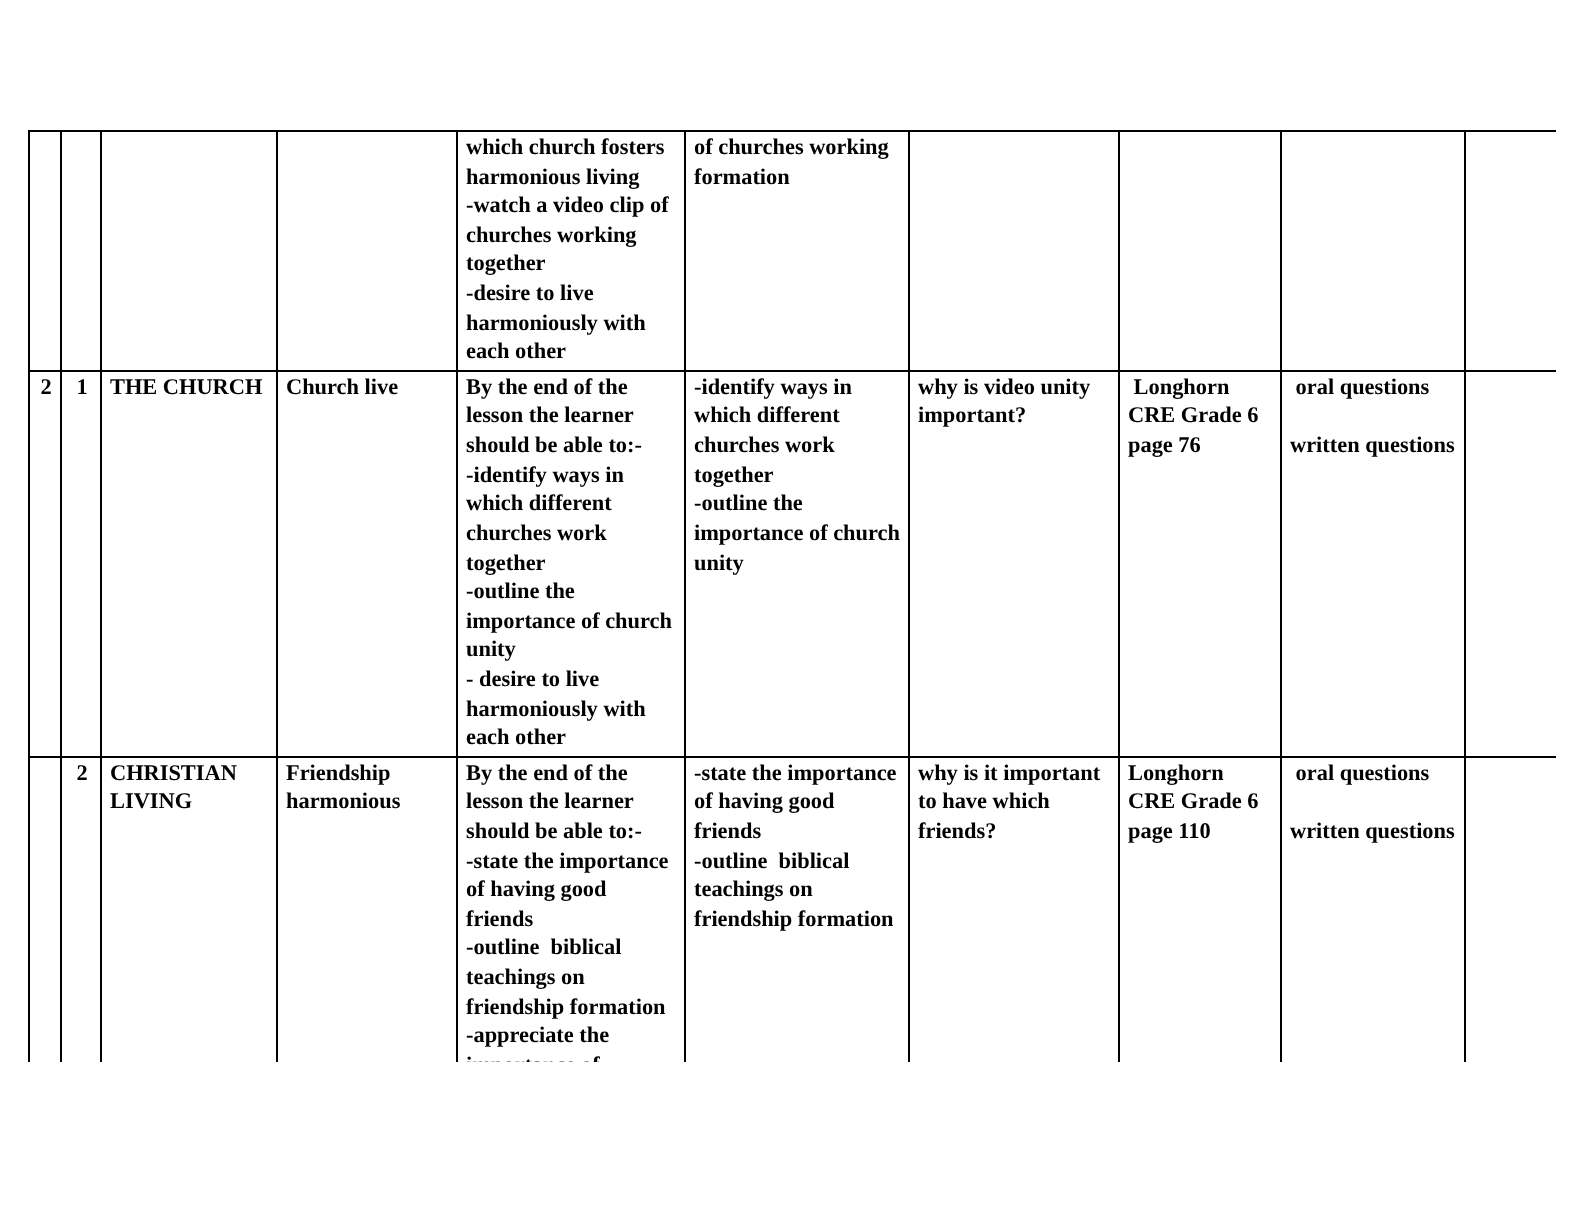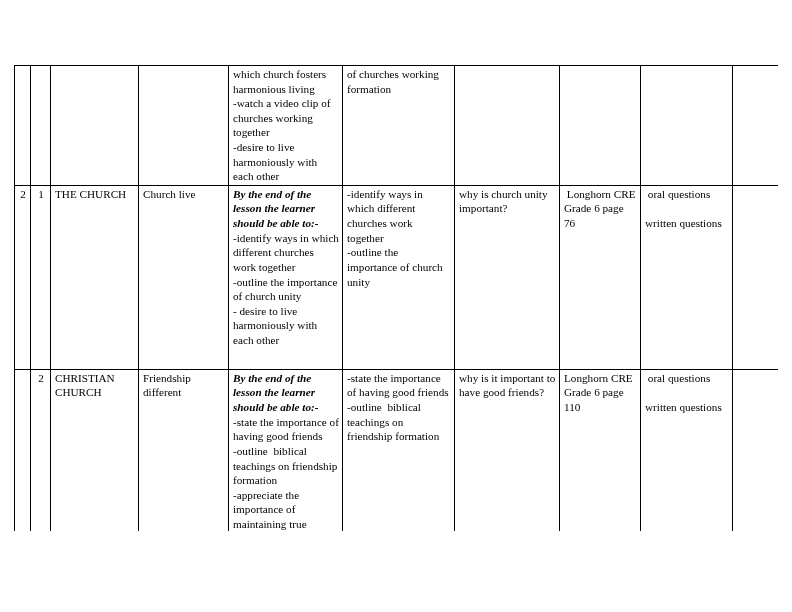--- a/index.html
+++ b/index.html
@@ -70,25 +70,25 @@
 
   td.num {
     text-align: center;
     padding-left: 2px;
     padding-right: 2px;
   }
 
   .bold-lead {
     font-weight: bold;
     display: block;
-    font-style: italic;
   }
 
   .cell-text {
     display: block;
+    font-weight: bold;
   }
 
   
   tr.row-top  td { height: 114px; }
   tr.row-two  td { height: 181px; }
   tr.row-three td { height: 169px; }
 </style>
 </head>
 <body>
 
@@ -127,39 +127,39 @@
         <tr class="row-two">
           <td class="num"><span class="cell-text">2</span></td>
           <td class="num"><span class="cell-text">1</span></td>
           <td><span class="cell-text">THE CHURCH</span></td>
           <td><span class="cell-text">Church live</span></td>
           <td><span class="bold-lead">By the end of the lesson the learner should be able to:-</span><span class="cell-text">-identify ways in which different churches work together
 -outline the importance of church unity
 - desire to live harmoniously with each other</span></td>
           <td><span class="cell-text">-identify ways in which different churches work together
 -outline the importance of church unity</span></td>
-          <td><span class="cell-text">why is church unity important?</span></td>
+          <td><span class="cell-text">why is video unity important?</span></td>
           <td><span class="cell-text"> Longhorn CRE Grade 6 page 76</span></td>
           <td><span class="cell-text"> oral questions
 
 written questions</span></td>
           <td><span class="cell-text"></span></td>
         </tr>
 
         <tr class="row-three">
           <td class="num"><span class="cell-text"></span></td>
           <td class="num"><span class="cell-text">2</span></td>
-          <td><span class="cell-text">CHRISTIAN CHURCH</span></td>
-          <td><span class="cell-text">Friendship different</span></td>
+          <td><span class="cell-text">CHRISTIAN LIVING</span></td>
+          <td><span class="cell-text">Friendship harmonious</span></td>
           <td><span class="bold-lead">By the end of the lesson the learner should be able to:-</span><span class="cell-text">-state the importance of having good friends
 -outline  biblical teachings on friendship formation
 -appreciate the importance of maintaining true</span></td>
           <td><span class="cell-text">-state the importance of having good friends
 -outline  biblical teachings on friendship formation</span></td>
-          <td><span class="cell-text">why is it important to have good friends?</span></td>
+          <td><span class="cell-text">why is it important to have which friends?</span></td>
           <td><span class="cell-text">Longhorn CRE Grade 6 page 110</span></td>
           <td><span class="cell-text"> oral questions
 
 written questions</span></td>
           <td><span class="cell-text"></span></td>
         </tr>
 
       </tbody>
     </table>
   </div>

